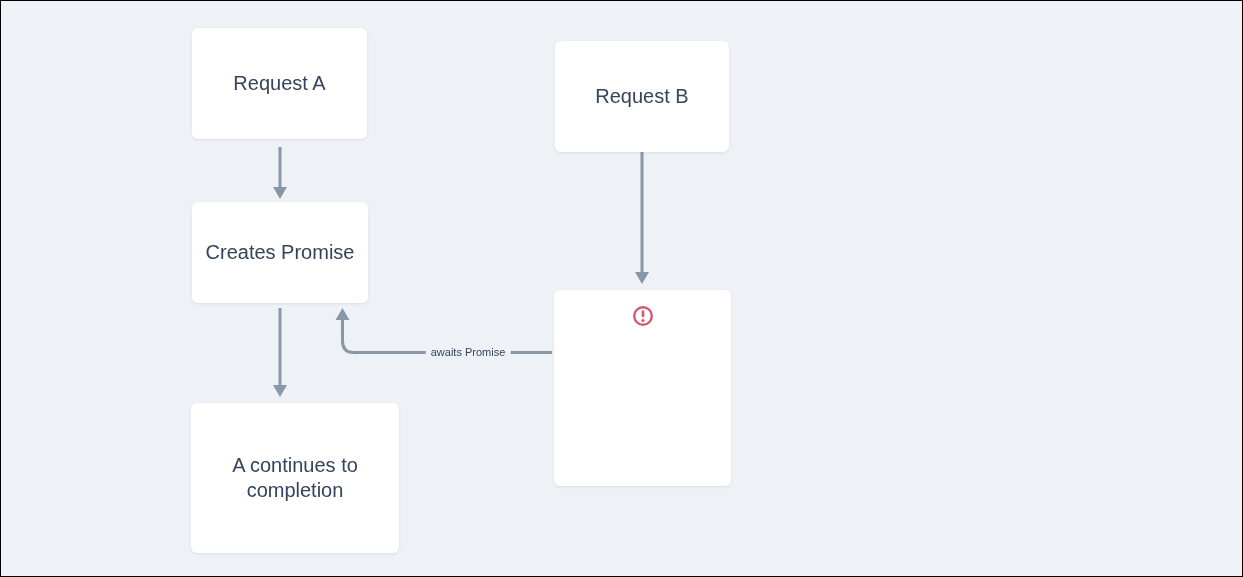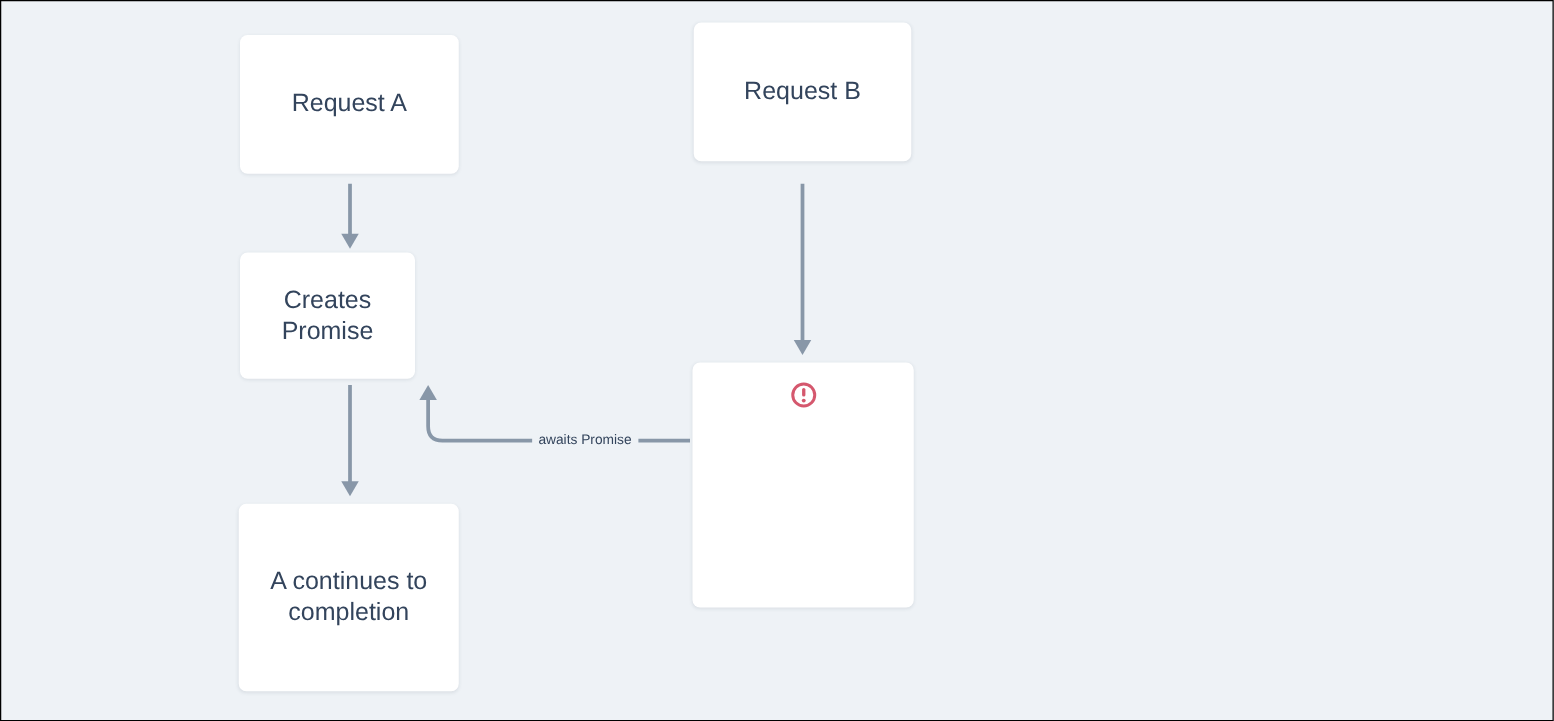--- a/index.html
+++ b/index.html
@@ -31,23 +31,23 @@
     flex-direction:column;
     align-items:center;
     justify-content:center;
     text-align:center;
     color:var(--text);
     font-size:20px;
     font-weight:500;
     line-height:25px;
   }
   #node-request-a   {left:191px; top:27px;  width:175px; height:111px;}
-  #node-request-b   {left:554px; top:17px;  width:174px; height:111px;}
-  #node-creates     {left:191px; top:201px; width:140px; height:101px;}
-  #node-continues   {left:190px; top:402px; width:176px; height:150px;}
+  #node-request-b   {left:554px; top:40px;  width:174px; height:111px;}
+  #node-creates     {left:191px; top:201px; width:176px; height:101px;}
+  #node-continues   {left:190px; top:402px; width:208px; height:150px;}
   #node-terminated  {left:553px; top:289px; width:177px; height:196px; justify-content:flex-start; padding:15px 17px 0 17px;}
   #node-terminated .alert-icon{width:22px;height:22px;margin-bottom:13px;}
   #node-terminated .node-label{width:143px;}
   .edges{
     position:absolute;left:0;top:0;width:1243px;height:577px;
     pointer-events:none;
   }
   .edge-label{
     position:absolute;
     left:467px; top:351px;

